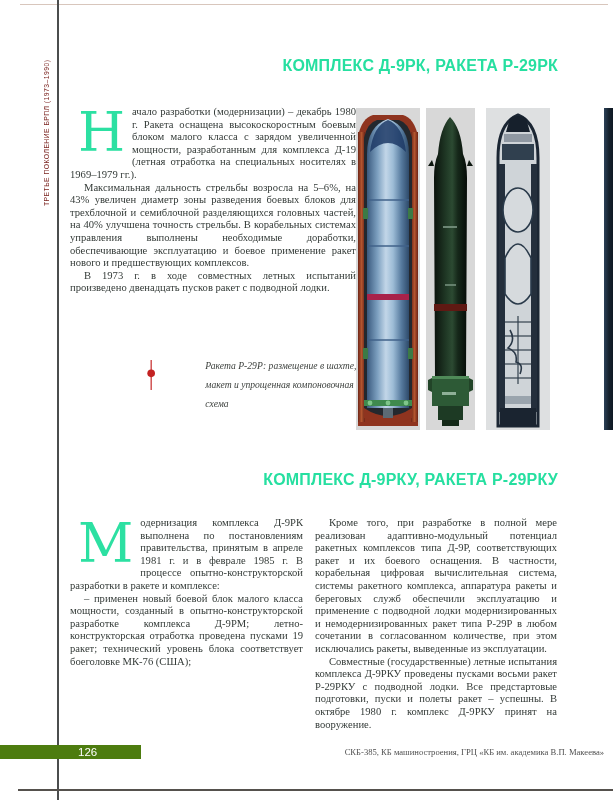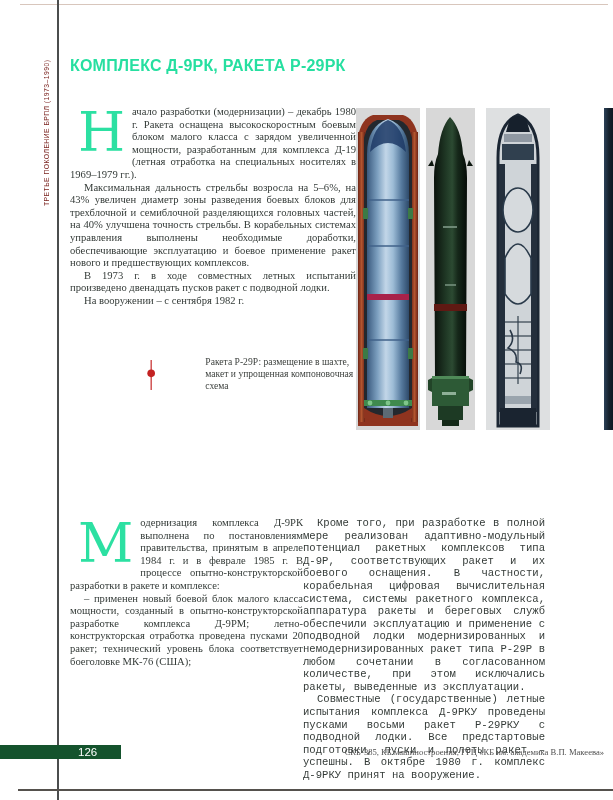--- a/index.html
+++ b/index.html
@@ -14,34 +14,34 @@
 
   
   .sidebar-label {
     position:absolute; left:43px; top:206px;
     transform:rotate(-90deg); transform-origin:0 0;
     white-space:nowrap; font-family:"Liberation Sans", sans-serif;
     font-size:6.8px; letter-spacing:.45px; color:#7b2420;
   }
 
   .sec-title {
-    position:absolute; left:70px; width:488px; text-align:left;
+    position:absolute; left:70px; width:488px; text-align:right;
     font-family:"Liberation Sans", sans-serif; font-weight:bold;
     font-size:16px; letter-spacing:.2px; color:#26dfa0;
   }
   #title1 { top:57px; }
   #title2 { top:471px; }
 
   .bodytext { font-size:10.6px; line-height:12.6px; text-align:justify; }
   .bodytext p { margin:0; }
   .bodytext p.ind { text-indent:14px; }
 
   #s1text { position:absolute; left:70px; top:106px; width:286px; }
   #colL   { position:absolute; left:70px;  top:517px; width:233px; }
-  #colR   { position:absolute; left:303px; top:517px; width:242px;font-family:Liberation Mono, monospace; }
+  #colR   { position:absolute; left:315px; top:517px; width:242px; }
 
   .dropcap {
     float:left; font-family:"DejaVu Serif", serif; font-weight:normal;
     font-size:54px; line-height:49px; height:50px;
     color:#2ce0a2; margin:2px 7px 0 8px;
   }
 
   .img-box { position:absolute; top:108px; height:322px; }
   #img1 { left:356px; width:64px; }
   #img2 { left:426px; width:49px; }
@@ -50,28 +50,28 @@
   #sliver {
     position:absolute; left:604px; top:108px; width:9px; height:322px;
     background:linear-gradient(90deg,#2c4158 0%, #16222e 55%, #0e1823 100%);
   }
 
   .caption {
     position:absolute; left:147px; top:356px; width:220px;
     display:flex; gap:8px; align-items:flex-start;
   }
   .caption-text {
-    font-size:9.6px; line-height:12px; color:#3c403d;
+    font-style:italic; font-size:9.6px; line-height:19px; color:#3c403d;
     width:194px;
     margin-left:42px;
   }
 
   .page-bar {
-    position:absolute; left:0; top:745px; width:121px; height:14px;
-    background:#14532d;
+    position:absolute; left:0; top:745px; width:141px; height:14px;
+    background:#4d7c0f;
   }
   .page-bar span {
     display:block; padding-left:78px; font-family:"Liberation Sans", sans-serif;
     font-size:11.5px; line-height:14px; color:#ffffff;
   }
   .footer-imprint {
     position:absolute; top:747px; right:9px; white-space:nowrap;
     font-family:Liberation Serif, serif; font-size:8.6px; color:#4f4f4f;
   }
 </style>
@@ -85,21 +85,20 @@
   <div class="rule-bottom"></div>
 
   <div class="sidebar-label">ТРЕТЬЕ ПОКОЛЕНИЕ БРПЛ (1973–1990)</div>
 
   <div class="sec-title" id="title1">КОМПЛЕКС Д-9РК, РАКЕТА Р-29РК</div>
 
   <div class="bodytext" id="s1text">
     <p><span class="dropcap">Н</span><span>ачало разработки (модернизации) – декабрь 1980 г. Ракета оснащена высокоскоростным боевым блоком малого класса с зарядом увеличенной мощности, разработанным для комплекса Д-19 (летная отработка на специальных носителях в 1969–1979 гг.).</span></p>
     <p class="ind">Максимальная дальность стрельбы возросла на 5–6%, на 43% увеличен диаметр зоны разведения боевых блоков для трехблочной и семиблочной разделяющихся головных частей, на 40% улучшена точность стрельбы. В корабельных системах управления выполнены необходимые доработки, обеспечивающие эксплуатацию и боевое применение ракет нового и предшествующих комплексов.</p>
     <p class="ind">В 1973 г. в ходе совместных летных испытаний произведено двенадцать пусков ракет с подводной лодки.</p>
-    <p class="ind">На вооружении – с сентября 1982 г.</p>
   </div>
 
   <div class="img-box" id="img1">
     <svg width="64" height="322" viewBox="0 0 64 322" xmlns="http://www.w3.org/2000/svg">
       <defs>
         <linearGradient id="m1g" x1="0" y1="0" x2="1" y2="0">
           <stop offset="0" stop-color="#3a5a7e"></stop>
             <stop offset=".25" stop-color="#7da0c0"></stop>
           <stop offset=".45" stop-color="#c2d6e8"></stop>
             <stop offset=".62" stop-color="#9dbcd6"></stop>
@@ -192,24 +191,25 @@
   <div id="sliver"></div>
 
   <div class="caption">
     <svg width="10" height="38" viewBox="0 0 10 38">
       <line x1="5" y1="1" x2="5" y2="37" stroke="#c32222" stroke-width="1.4"></line>
       <circle cx="5" cy="17" r="4.6" fill="#c32222"></circle>
     </svg>
     <div class="caption-text">Ракета Р-29Р: размещение в шахте, макет и упрощенная компоновочная схема</div>
   </div>
 
+  <div class="sec-title" id="title2">КОМПЛЕКС Д-9РКУ, РАКЕТА Р-29РКУ</div>
 
   <div class="bodytext" id="colL">
-    <p><span class="dropcap">М</span><span>одернизация комплекса Д-9РК выполнена по постановлениям правительства, принятым в апреле 1984 г. и в феврале 1985 г. В процессе опытно-конструкторской разработки в ракете и комплексе:</span></p>
-    <p class="ind">– применен новый боевой блок малого класса мощности, созданный в опытно-конструкторской разработке комплекса Д-9РМ; летно-конструкторская отработка проведена пусками 20 ракет; технический уровень блока соответствует боеголовке МК-76 (США);</p>
+    <p><span class="dropcap">М</span><span>одернизация комплекса Д-9РК выполнена по постановлениям правительства, принятым в апреле 1981 г. и в феврале 1985 г. В процессе опытно-конструкторской разработки в ракете и комплексе:</span></p>
+    <p class="ind">– применен новый боевой блок малого класса мощности, созданный в опытно-конструкторской разработке комплекса Д-9РМ; летно-конструкторская отработка проведена пусками 19 ракет; технический уровень блока соответствует боеголовке МК-76 (США);</p>
   </div>
 
   <div class="bodytext" id="colR">
     <p class="ind">Кроме того, при разработке в полной мере реализован адаптивно-модульный потенциал ракетных комплексов типа Д-9Р, соответствующих ракет и их боевого оснащения. В частности, корабельная цифровая вычислительная система, системы ракетного комплекса, аппаратура ракеты и береговых служб обеспечили эксплуатацию и применение с подводной лодки модернизированных и немодернизированных ракет типа Р-29Р в любом сочетании в согласованном количестве, при этом исключались ракеты, выведенные из эксплуатации.</p>
     <p class="ind">Совместные (государственные) летные испытания комплекса Д-9РКУ проведены пусками восьми ракет Р-29РКУ с подводной лодки. Все предстартовые подготовки, пуски и полеты ракет – успешны. В октябре 1980 г. комплекс Д-9РКУ принят на вооружение.</p>
   </div>
 
   <div class="page-bar">
     <span>126</span>
   </div>

